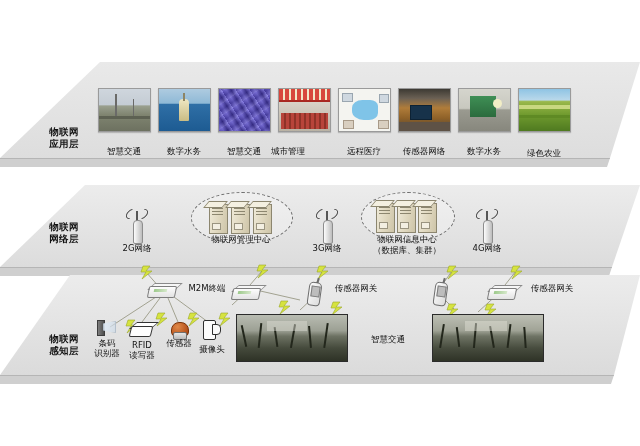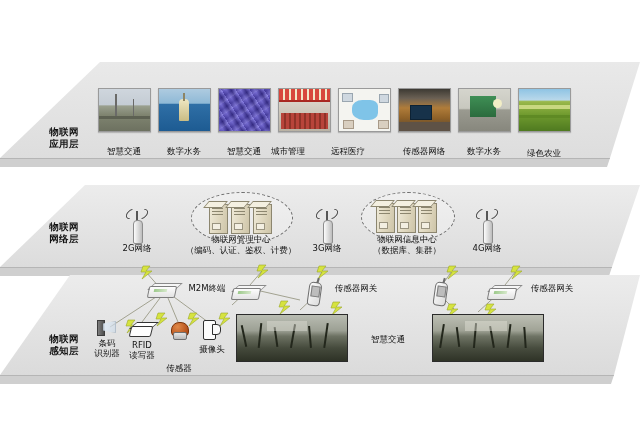--- a/index.html
+++ b/index.html
@@ -247,21 +247,21 @@
   <div class="thumb" style="left:338px;top:88px;">
     <div class="inner" style="background:#f4f4f0;">
       <div style="position:absolute;left:13px;top:11px;width:26px;height:20px;
         background:#7fc4e8;border-radius:40% 30% 35% 45%;"></div>
       <div style="position:absolute;left:3px;top:4px;width:9px;height:7px;background:#cfd8e0;border:1px solid #9aa6b0;"></div>
       <div style="position:absolute;left:40px;top:5px;width:8px;height:7px;background:#cfd8e0;border:1px solid #9aa6b0;"></div>
       <div style="position:absolute;left:4px;top:31px;width:9px;height:7px;background:#d9cfc0;border:1px solid #a89a88;"></div>
       <div style="position:absolute;left:39px;top:31px;width:9px;height:7px;background:#d9cfc0;border:1px solid #a89a88;"></div>
     </div>
   </div>
-  <div class="thumb-cap" style="left:316px;top:146px;">远程医疗</div>
+  <div class="thumb-cap" style="left:332px;top:146px;">远程医疗</div>
 
   <div class="thumb" style="left:398px;top:88px;">
     <div class="inner" style="background:linear-gradient(180deg,#3d3a33 0%,#6a6054 22%,#b07c3a 45%,#8e6128 70%,#4a423a 100%);">
       <div style="position:absolute;left:11px;top:16px;width:20px;height:13px;
         background:#17324a;border:1px solid #0d2234;"></div>
       <div style="position:absolute;left:0;top:33px;width:100%;height:9px;background:#5e5246;"></div>
     </div>
   </div>
   <div class="thumb-cap" style="left:392px;top:146px;">传感器网络</div>
 
@@ -308,21 +308,20 @@
         <div class="cap"></div>
       </div>
     <div class="srv" style="left:40px;top:12px;">
         <div class="cap"></div>
       </div>
     <div class="srv" style="left:62px;top:12px;">
         <div class="cap"></div>
       </div>
   </div>
   <div class="net-cap" style="left:206px;top:234px;width:70px;">物联网管理中心</div>
-  <div class="net-cap" style="left:181px;top:245px;width:120px;">（编码、认证、鉴权、计费）</div>
 
   <div class="tower" style="left:318px;top:208px;">
     <div class="wave l"></div>
     <div class="wave r"></div>
     <div class="mast"></div>
     <div class="body"></div>
   </div>
   <div class="net-cap" style="left:292px;top:243px;">3G网络</div>
 
   <div class="servercluster" style="left:361px;top:192px;width:92px;height:48px;">
@@ -449,21 +448,21 @@
   </div>
   <div class="dev-cap" style="left:115px;top:340px;">
     <div>RFID</div>
     <div>读写器</div>
   </div>
 
   <div class="sensorball" style="left:171px;top:322px;">
     <div class="dome"></div>
     <div class="base"></div>
   </div>
-  <div class="dev-cap" style="left:152px;top:364px;font-family:Liberation Mono, monospace;">
+  <div class="dev-cap" style="left:152px;top:338px;">
     <div>传感器</div>
   </div>
 
   <div class="camera" style="left:203px;top:320px;">
     <div class="body"></div>
     <div class="lens"></div>
   </div>
   <div class="dev-cap" style="left:185px;top:344px;">
     <div>摄像头</div>
   </div>

